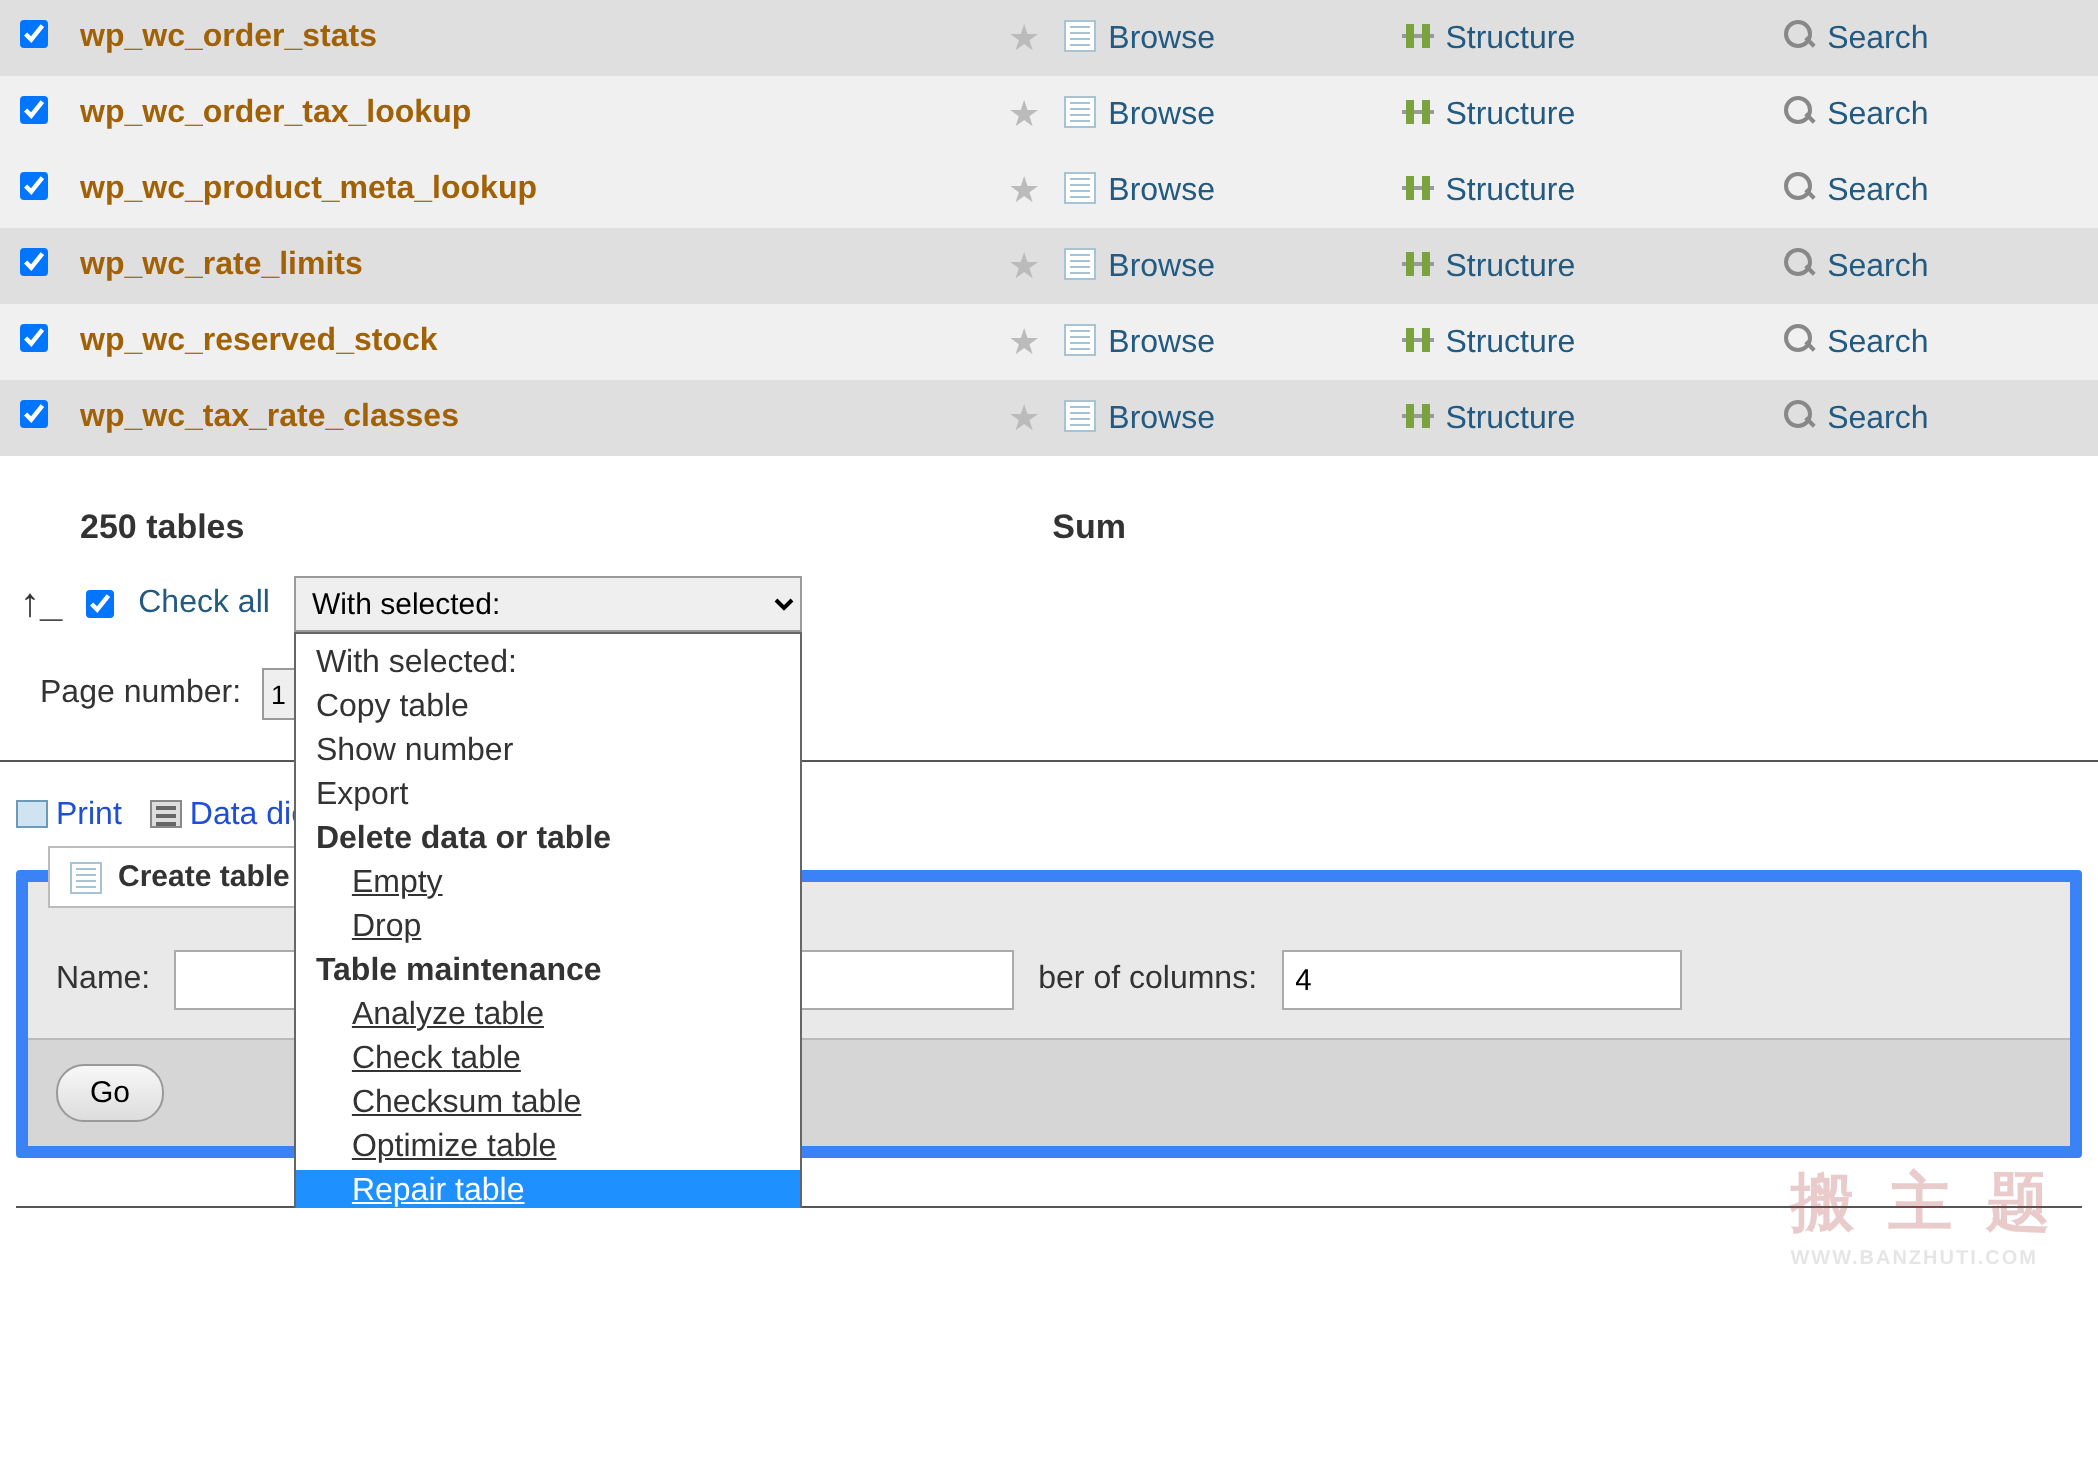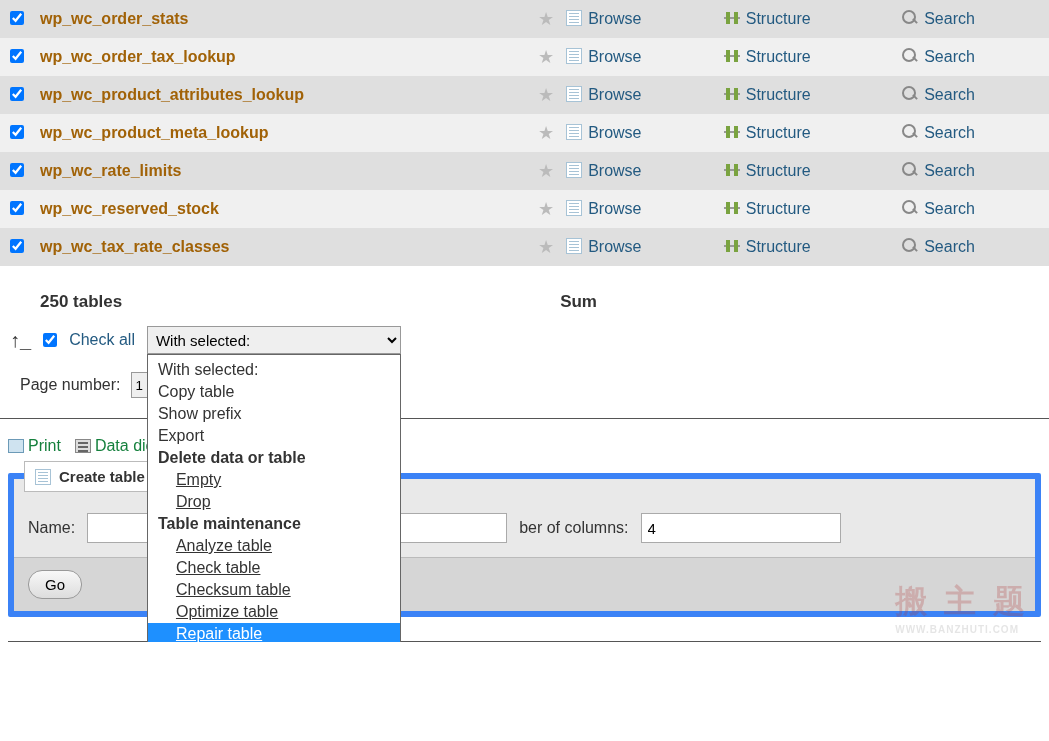--- a/index.html
+++ b/index.html
@@ -1,17 +1,17 @@
 <!DOCTYPE html>
 <html><head>
 <meta charset="utf-8">
 <style>
 * { box-sizing: border-box; margin: 0; padding: 0; }
 body { font-family: Arial, sans-serif; font-size: 15px; color: #333; background: #fff; width: 1049px; }
-a { color: #15803d; text-decoration: none; cursor: pointer; }
+a { color: #1d4ed8; text-decoration: none; cursor: pointer; }
 .table-list { width: 100%; border-collapse: collapse; }
 .table-list tr { height: 38px; }
 .table-list tr.odd { background: #dfdfdf; }
 .table-list tr.even { background: #f0f0f0; }
 .table-list td { padding: 0 6px; vertical-align: middle; white-space: nowrap; }
 .chk-cell { width: 34px; text-align: center; }
 .chk-cell input { accent-color: #0075ff; width: 14px; height: 14px; }
 .name-cell a { color: #a16207; font-weight: bold; font-size: 16px; }
 .star-cell { width: 28px; text-align: center; color: #bbb; font-size: 18px; }
 .action-cell { width: auto; }
@@ -73,28 +73,20 @@
         <td class="action-cell"><span class="icon icon-search"></span><a class="action-link">Search</a></td>
       </tr>
       <tr class="even">
         <td class="chk-cell"><input type="checkbox" checked="" style=""></td>
         <td class="name-cell"><a>wp_wc_order_tax_lookup</a></td>
         <td class="star-cell"><span>★</span></td>
         <td class="action-cell"><span class="icon icon-browse"></span><a class="action-link">Browse</a></td>
         <td class="action-cell"><span class="icon icon-structure"></span><a class="action-link">Structure</a></td>
         <td class="action-cell"><span class="icon icon-search"></span><a class="action-link">Search</a></td>
       </tr>
-      <tr class="odd">
-        <td class="chk-cell"><input type="checkbox" checked="" style=""></td>
-        <td class="name-cell"><a>wp_wc_product_attributes_lookup</a></td>
-        <td class="star-cell"><span>★</span></td>
-        <td class="action-cell"><span class="icon icon-browse"></span><a class="action-link">Browse</a></td>
-        <td class="action-cell"><span class="icon icon-structure"></span><a class="action-link">Structure</a></td>
-        <td class="action-cell"><span class="icon icon-search"></span><a class="action-link">Search</a></td>
-      </tr>
       <tr class="even">
         <td class="chk-cell"><input type="checkbox" checked="" style=""></td>
         <td class="name-cell"><a>wp_wc_product_meta_lookup</a></td>
         <td class="star-cell"><span>★</span></td>
         <td class="action-cell"><span class="icon icon-browse"></span><a class="action-link">Browse</a></td>
         <td class="action-cell"><span class="icon icon-structure"></span><a class="action-link">Structure</a></td>
         <td class="action-cell"><span class="icon icon-search"></span><a class="action-link">Search</a></td>
       </tr>
       <tr class="odd">
         <td class="chk-cell"><input type="checkbox" checked="" style=""></td>
@@ -135,21 +127,21 @@
   <span class="arrow-up">↑_</span>
   <input type="checkbox" checked="" style="">
   <a class="checkall-label">Check all</a>
   <div class="select-box">
     <select class="select-native">
       <option>With selected:</option>
     </select>
     <div class="dropdown" id="dropdown">
         <div class="opt">With selected:</div>
         <div class="opt">Copy table</div>
-        <div class="opt">Show prefix</div>
+        <div class="opt">Show number</div>
         <div class="opt">Export</div>
         <div class="opt hdr">Delete data or table</div>
         <div class="opt sub">Empty</div>
         <div class="opt sub">Drop</div>
         <div class="opt hdr">Table maintenance</div>
         <div class="opt sub">Analyze table</div>
         <div class="opt sub">Check table</div>
         <div class="opt sub">Checksum table</div>
         <div class="opt sub">Optimize table</div>
         <div class="opt sub sel">Repair table</div>

